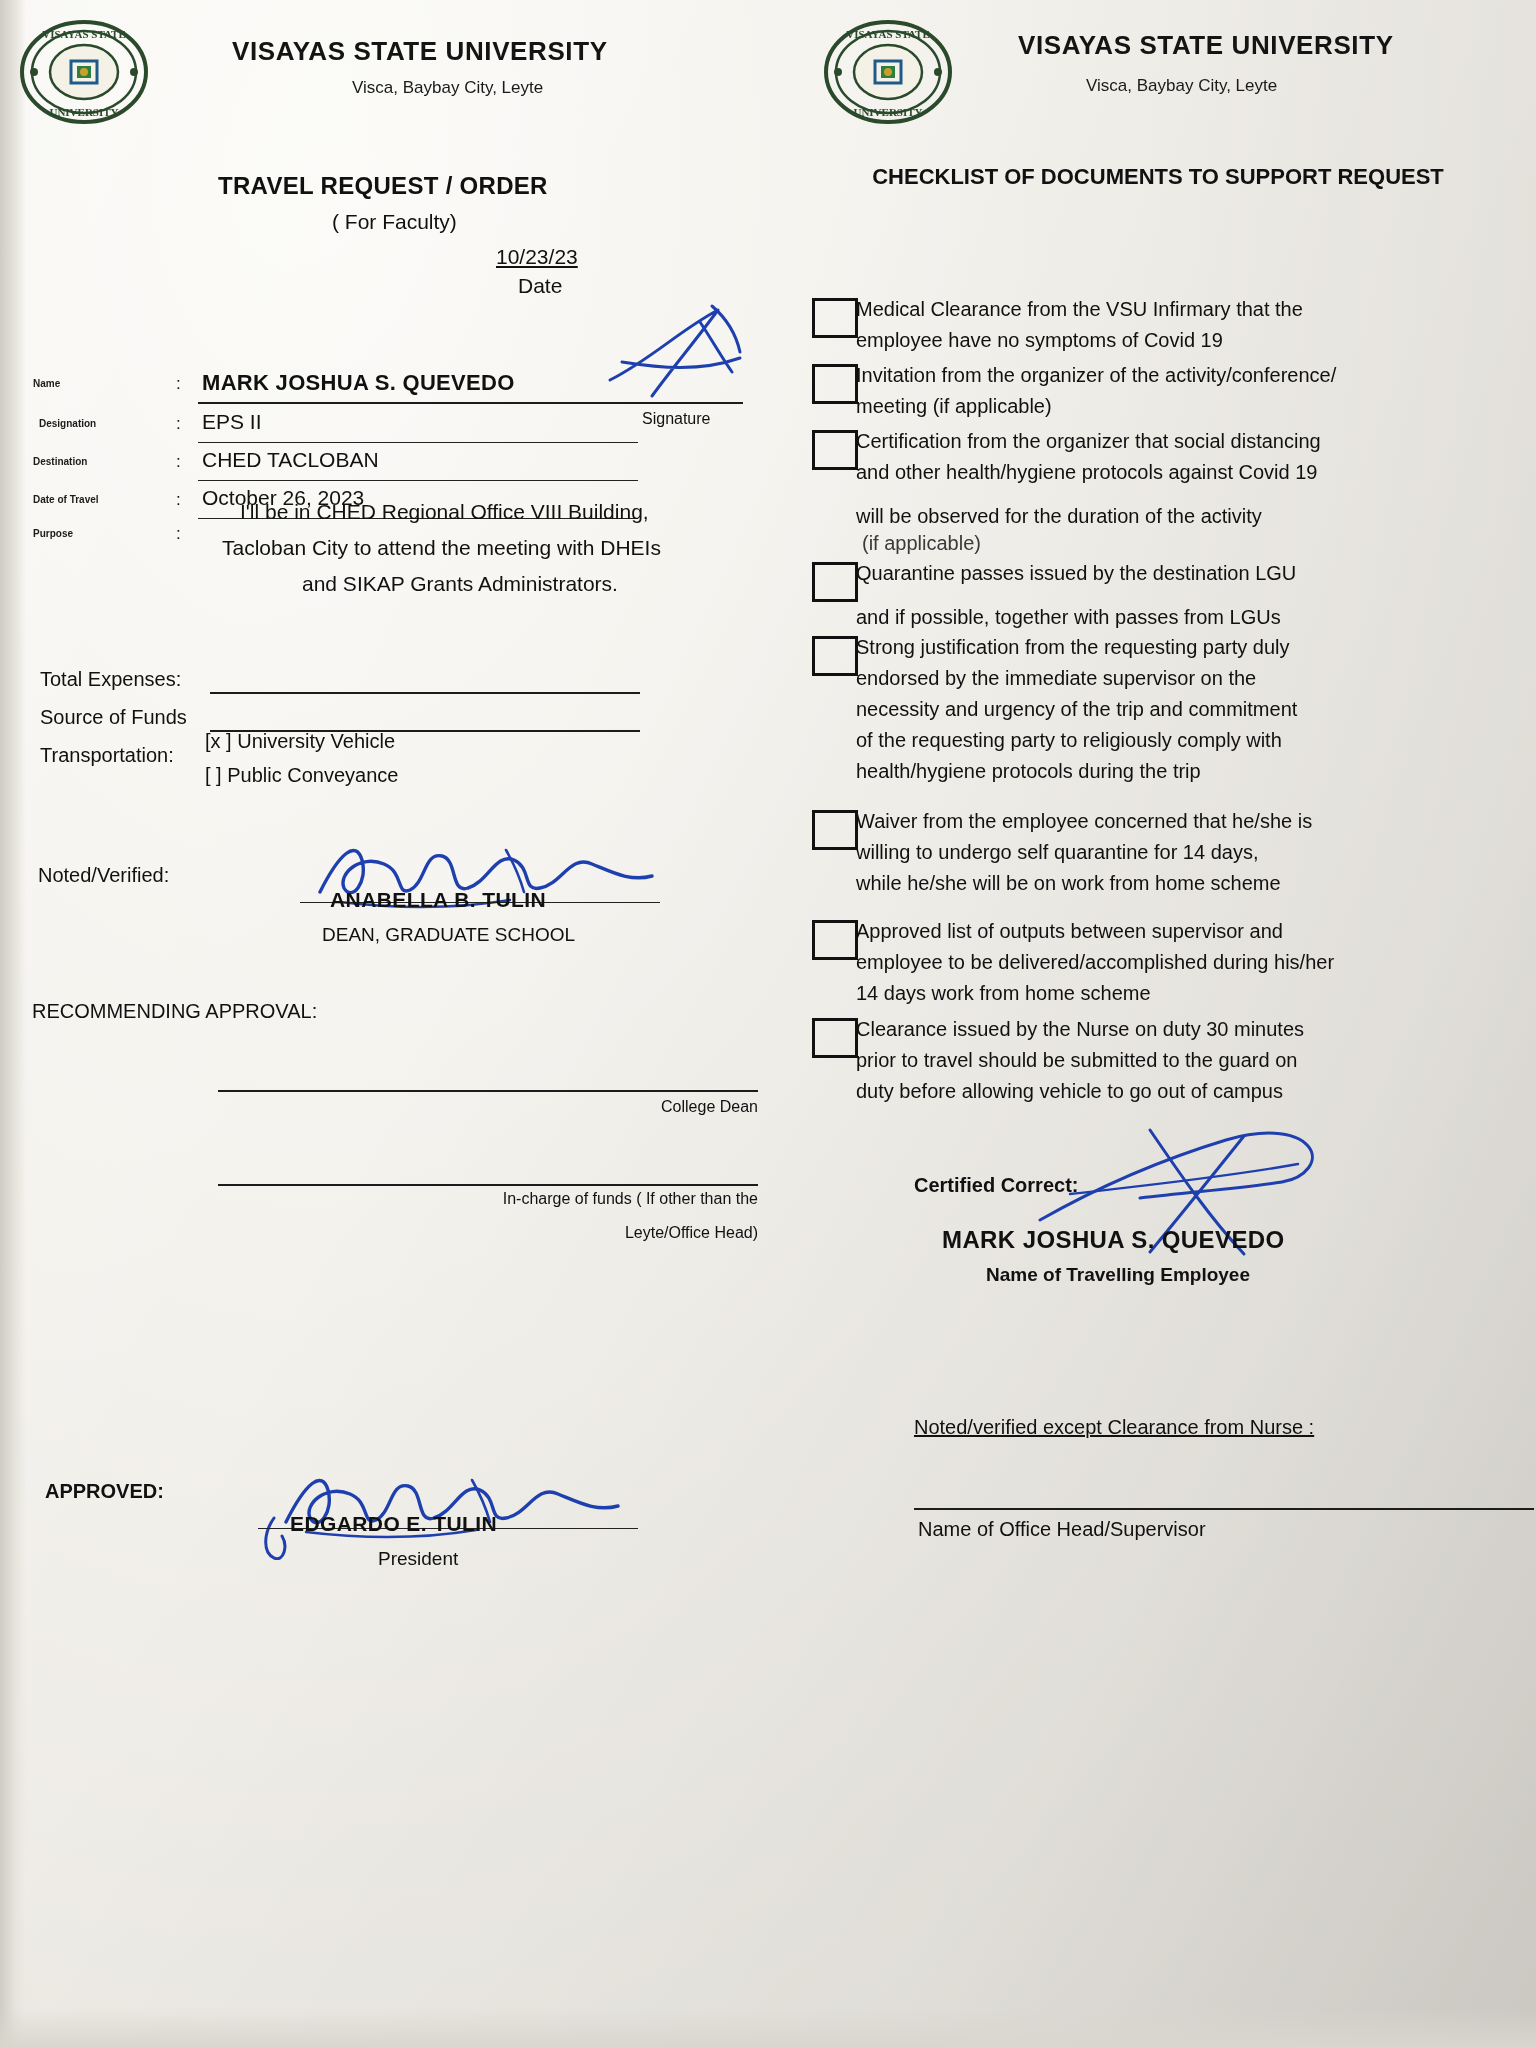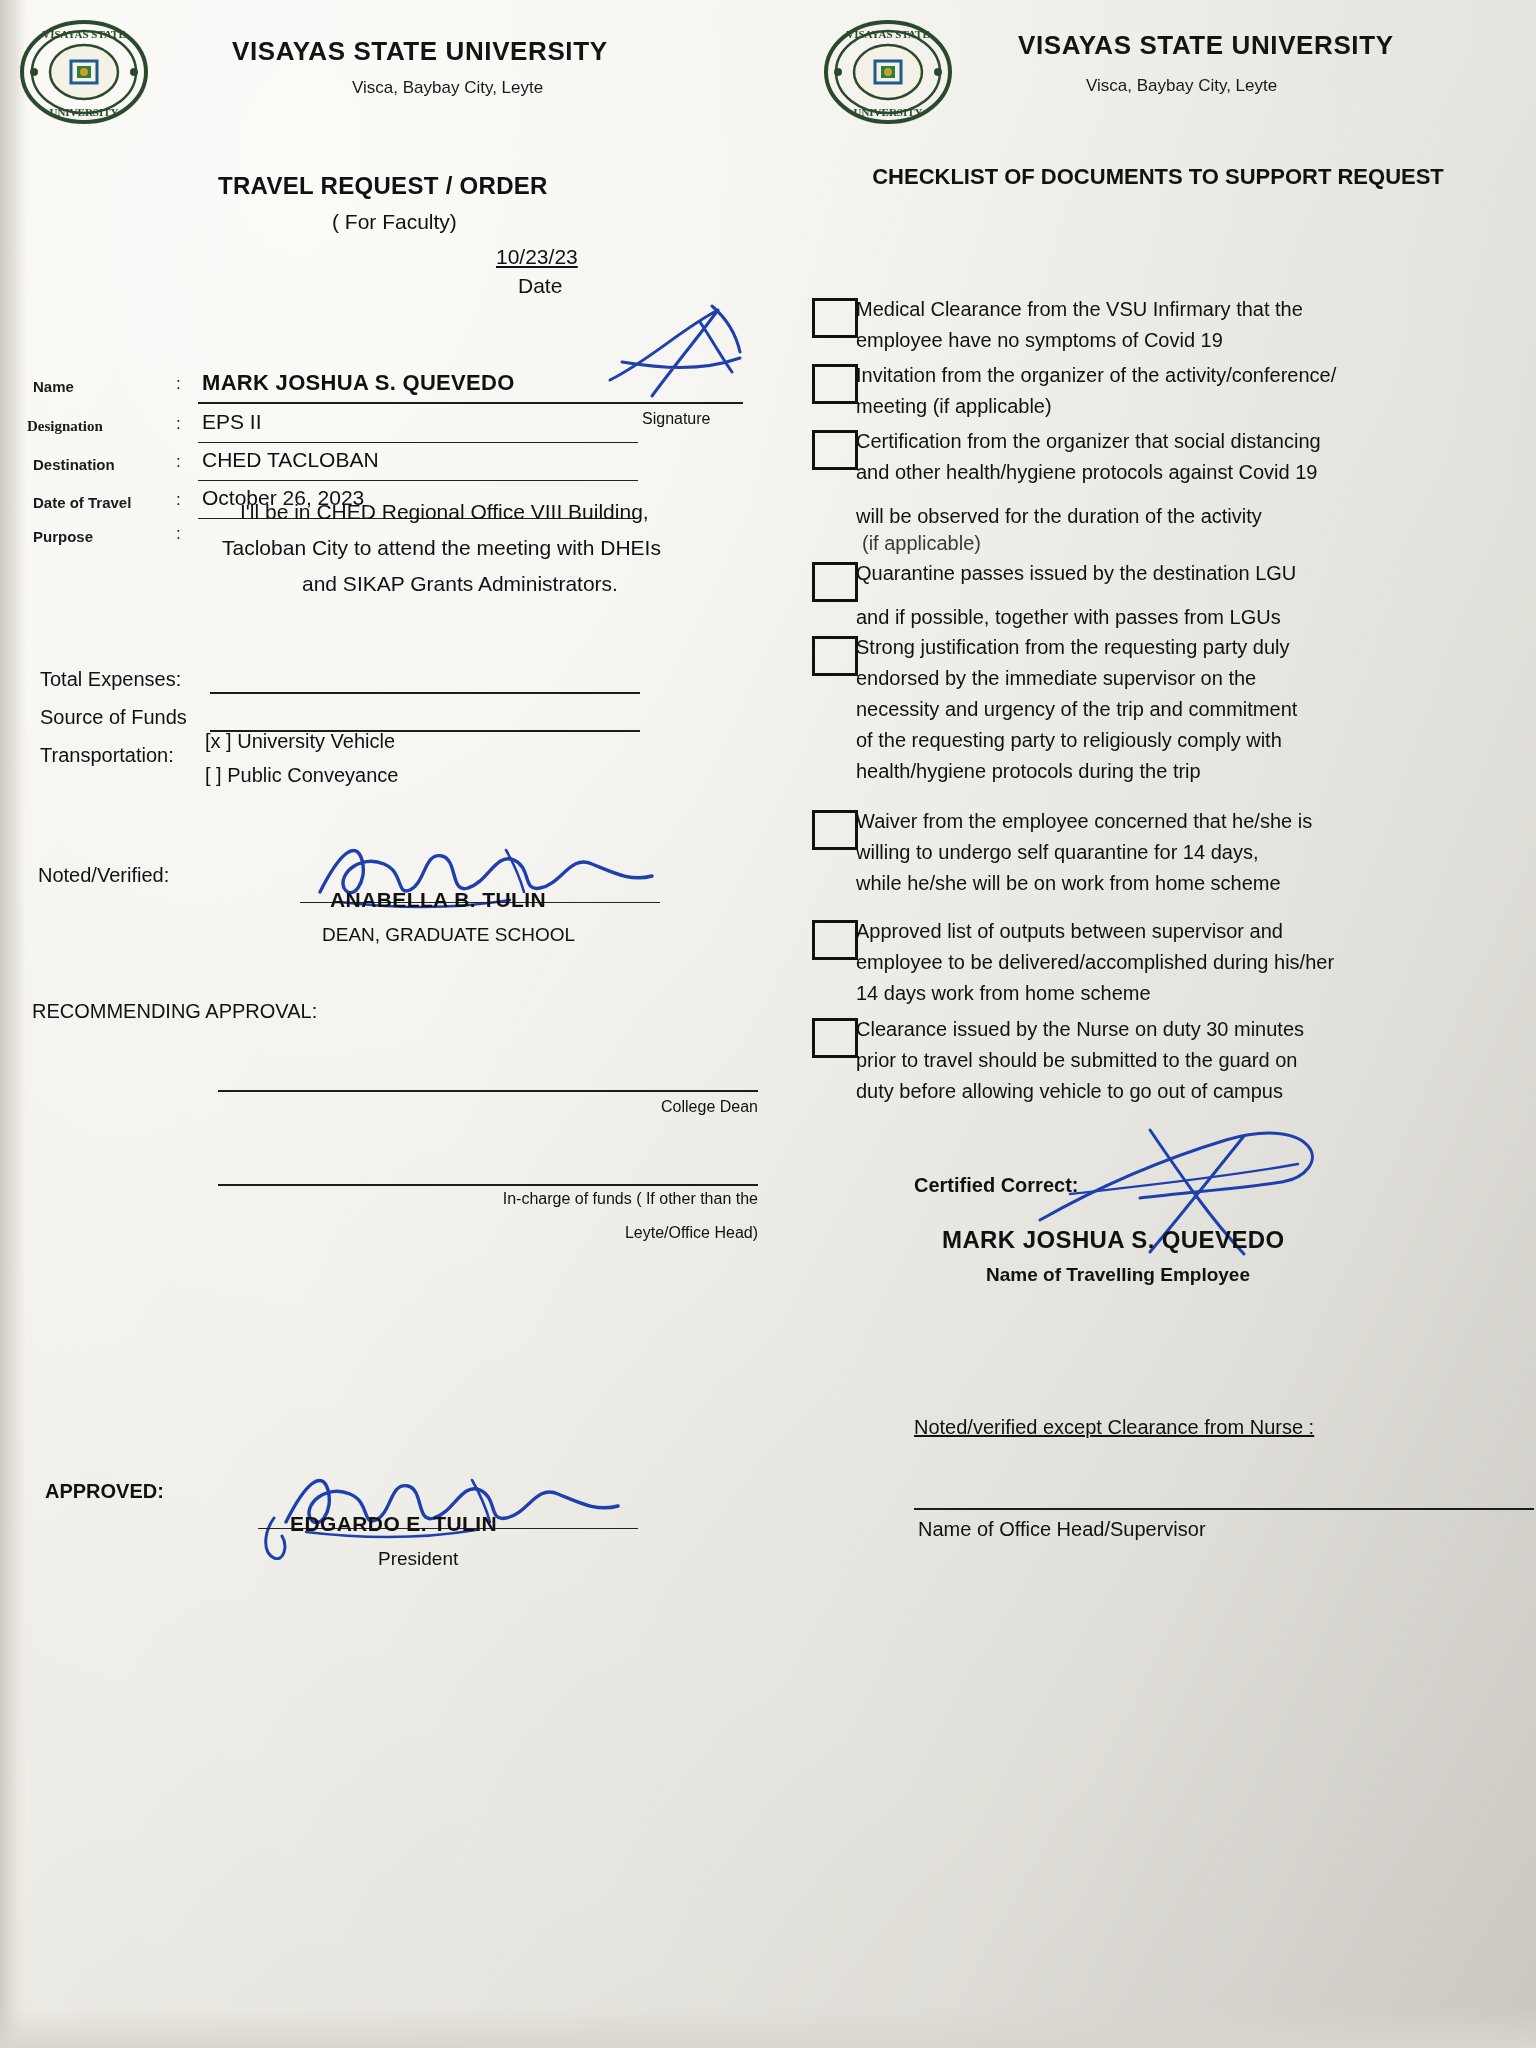--- a/index.html
+++ b/index.html
@@ -52,21 +52,21 @@
   .doc-title{
     position:absolute;font-weight:bold;font-size:24px;letter-spacing:.3px;
   }
   .doc-sub{position:absolute;font-size:21px;}
 
   .date-val{
     position:absolute;font-size:21px;text-decoration:underline;
   }
   .date-lbl{position:absolute;font-size:21px;}
 
-  .fld-lbl{position:absolute;font-size:15px;font-weight:bold;color:#1b1b1b;}
+  .fld-lbl{position:absolute;font-size:10px;font-weight:bold;color:#1b1b1b;}
   .fld-colon{position:absolute;font-size:17px;}
   .fld-val{position:absolute;font-size:21px;}
   .fld-val.strong{font-weight:bold;font-size:22px;letter-spacing:.3px;}
   .rule{position:absolute;border-bottom:2px solid #1c1c1c;}
   .rule.thin{border-bottom:1.5px solid #222;}
 
   .sig-lbl{position:absolute;font-size:16px;}
   .purpose-line{position:absolute;font-size:21px;white-space:nowrap;}
 
   .blk-lbl{position:absolute;font-size:20px;}
@@ -119,21 +119,21 @@
   <div class="doc-sub" style="left:332px;top:210px;">( For Faculty)</div>
 
   <div class="date-val" style="left:496px;top:245px;">10/23/23</div>
   <div class="date-lbl" style="left:518px;top:274px;">Date</div>
 
   <div class="fld-lbl" style="left:33px;top:378px;">Name</div>
   <div class="fld-colon" style="left:176px;top:374px;">:</div>
   <div class="fld-val strong" style="left:202px;top:370px;">MARK JOSHUA S. QUEVEDO</div>
   <div class="rule" style="left:198px;top:402px;width:545px;"></div>
 
-  <div class="fld-lbl" style="left:27px;top:418px;font-family:Liberation Serif, serif;">Designation</div>
+  <div class="fld-lbl" style="left:39px;top:418px;">Designation</div>
   <div class="fld-colon" style="left:176px;top:414px;">:</div>
   <div class="fld-val" style="left:202px;top:410px;">EPS II</div>
   <div class="rule thin" style="left:198px;top:442px;width:440px;"></div>
 
   <div class="fld-lbl" style="left:33px;top:456px;">Destination</div>
   <div class="fld-colon" style="left:176px;top:452px;">:</div>
   <div class="fld-val" style="left:202px;top:448px;">CHED TACLOBAN</div>
   <div class="rule thin" style="left:198px;top:480px;width:440px;"></div>
 
   <div class="fld-lbl" style="left:33px;top:494px;">Date of Travel</div>

